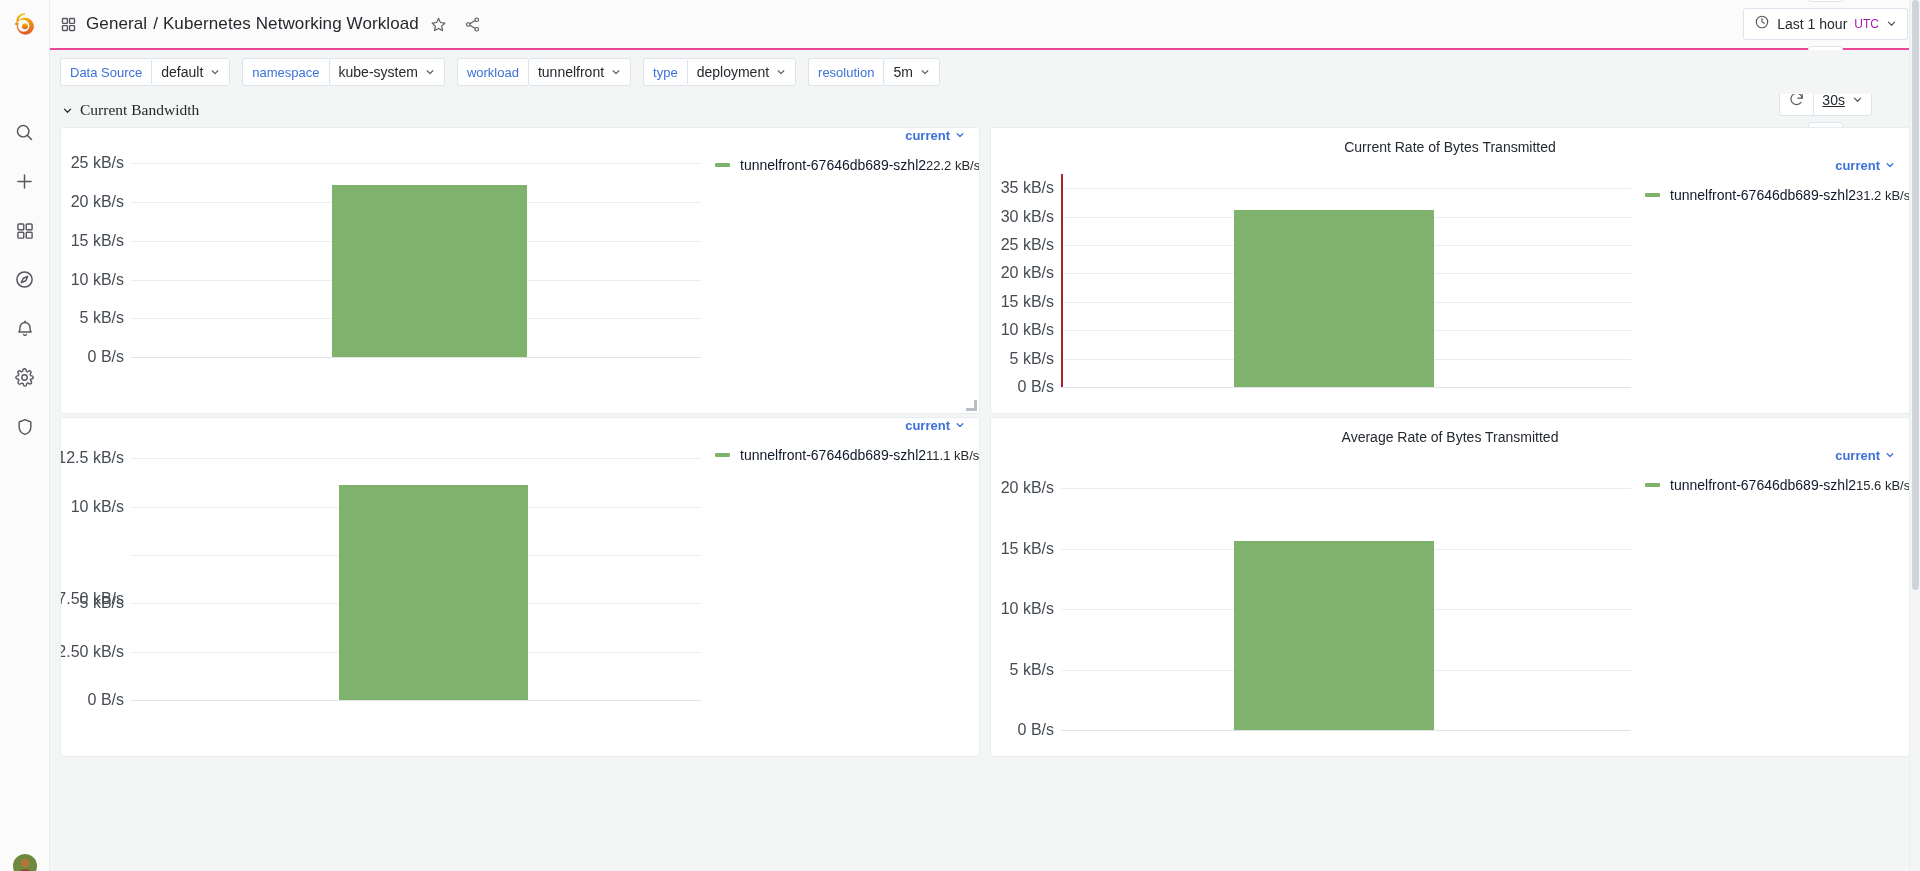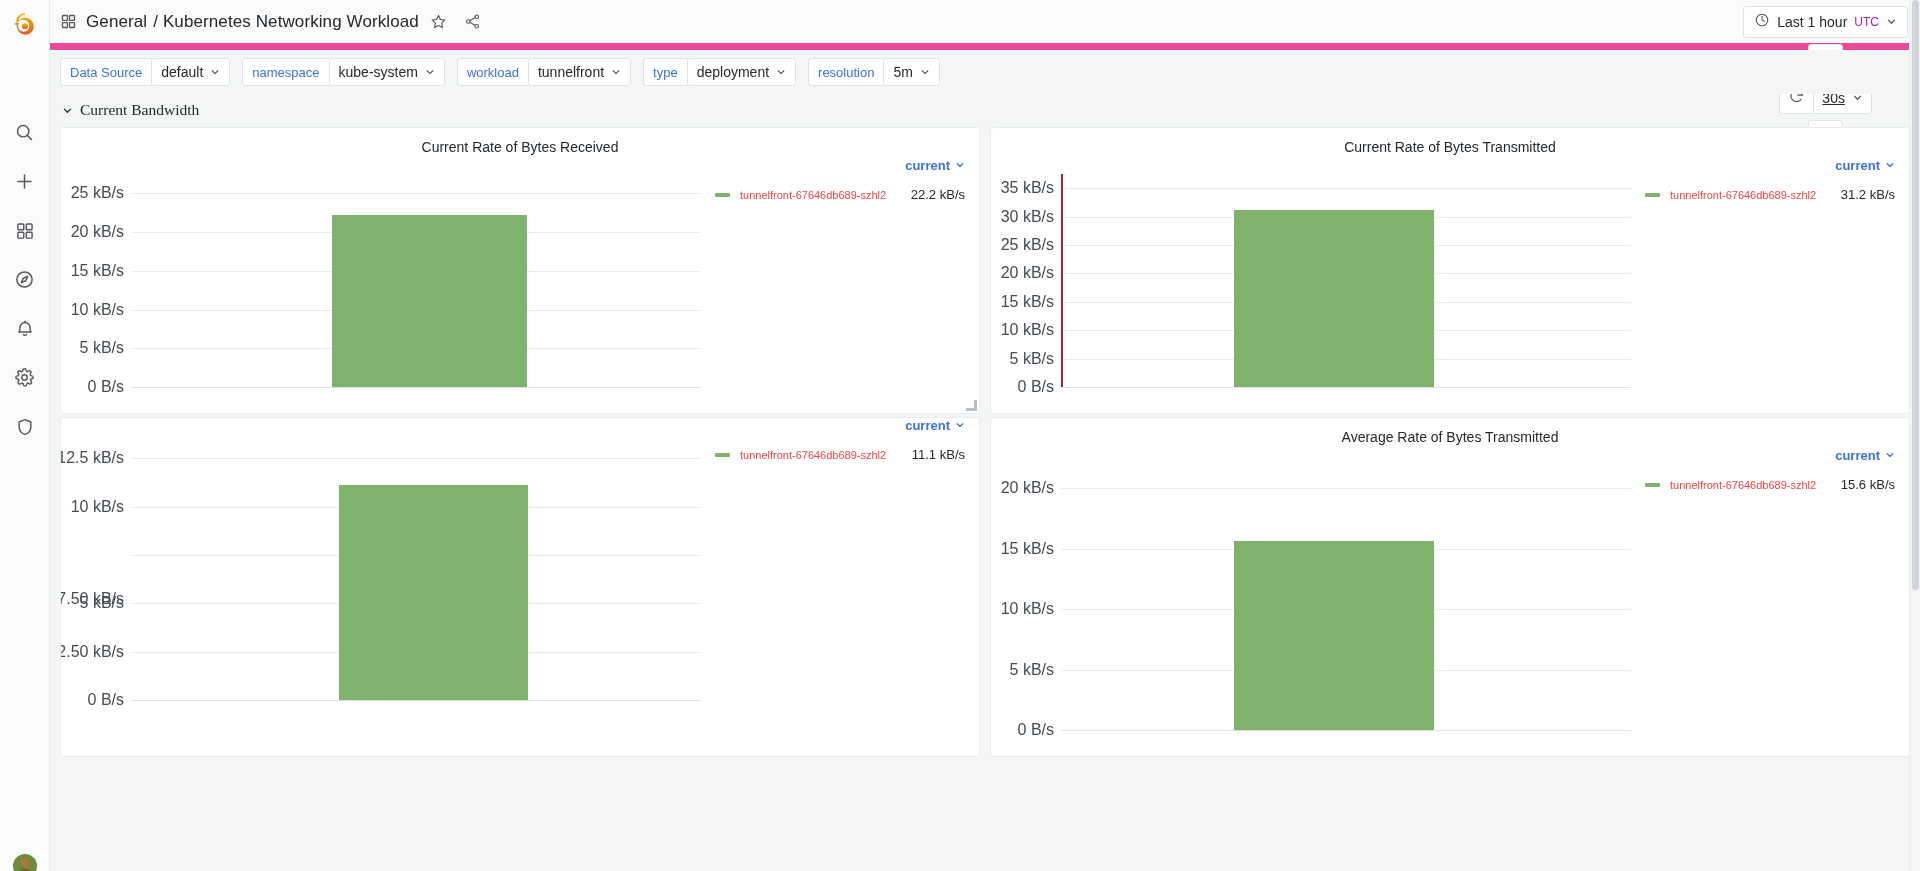--- a/index.html
+++ b/index.html
@@ -36,21 +36,21 @@
   .nav-item svg { display: block; }
   .nav-bottom { position: absolute; bottom: -8px; left: 0; width: 50px; display: flex; justify-content: center; }
 
   
   #main { flex: 1; height: 871px; display: flex; flex-direction: column; overflow: hidden; background: #f4f5f5; }
 
   
   #topnav {
     height: 50px; min-height: 50px;
     background: #fbfbfb;
-    border-bottom: 7px solid #ec4899;
+    border-bottom: 2px solid #ec4899;
     display: flex; align-items: center;
     padding: 0 12px 0 10px;
   }
   .tn-left { display: flex; align-items: center; gap: 0; }
   .tn-dash-icon { margin-right: 9px; color: #55585c; display:flex; align-items:center; }
   .crumb-folder {
     font-size: 17px; color: #24292e; letter-spacing: .1px;
   }
   .crumb-sep { font-size: 17px; color: #24292e; margin: 0 5px 0 6px; }
   .crumb-title { font-size: 17px; color: #24292e; letter-spacing: .1px; }
@@ -164,21 +164,21 @@
   }
   .legend-row {
     position: absolute; top: 29px; left: 0; right: 14px;
     display: flex; align-items: center;
   }
   .legend-swatch {
     width: 15px; height: 4px; border-radius: 1px;
     background: #7eb26d; margin-left: 8px; margin-right: 10px;
     flex: 0 0 auto;
   }
-  .legend-name { font-size: 11px; color: #ef4444; white-space: nowrap; }
+  .legend-name { font-size: 14px; color: #0f172a; white-space: nowrap; }
   .legend-val { margin-left: auto; font-size: 13px; color: #24292e; white-space: nowrap; }
 
   .resize-handle {
     position: absolute; right: 2px; bottom: 2px; width: 11px; height: 11px;
     cursor: nwse-resize;
   }
   .resize-handle:before, .resize-handle:after {
     content: ""; position: absolute; background: #b9bfc6;
   }
   .resize-handle:before { right: 0; top: 0; width: 3px; height: 11px; }
@@ -466,21 +466,20 @@
           <svg width="11" height="11" viewBox="0 0 16 16" fill="none" stroke="currentColor" stroke-width="1.8" stroke-linecap="round" stroke-linejoin="round">
               <polyline points="3.5,6 8,10.5 12.5,6"></polyline>
             </svg>
         </span>
         <span class="row-title">Current Bandwidth</span>
       </div>
 
       <div class="panel-row">
 
         <section class="panel">
-          <div class="panel-title">Current Rate of Bytes Received</div>
           <div class="panel-body">
             <div class="graph-area">
               <div class="plot" id="plot0">
                   <div class="gridline" style="top: 9.09091%;"></div>
                   <div class="axis-label" style="top: 9.09091%;">25 kB/s</div>
                   <div class="gridline" style="top: 27.2727%;"></div>
                   <div class="axis-label" style="top: 27.2727%;">20 kB/s</div>
                   <div class="gridline" style="top: 45.4545%;"></div>
                   <div class="axis-label" style="top: 45.4545%;">15 kB/s</div>
                   <div class="gridline" style="top: 63.6364%;"></div>

